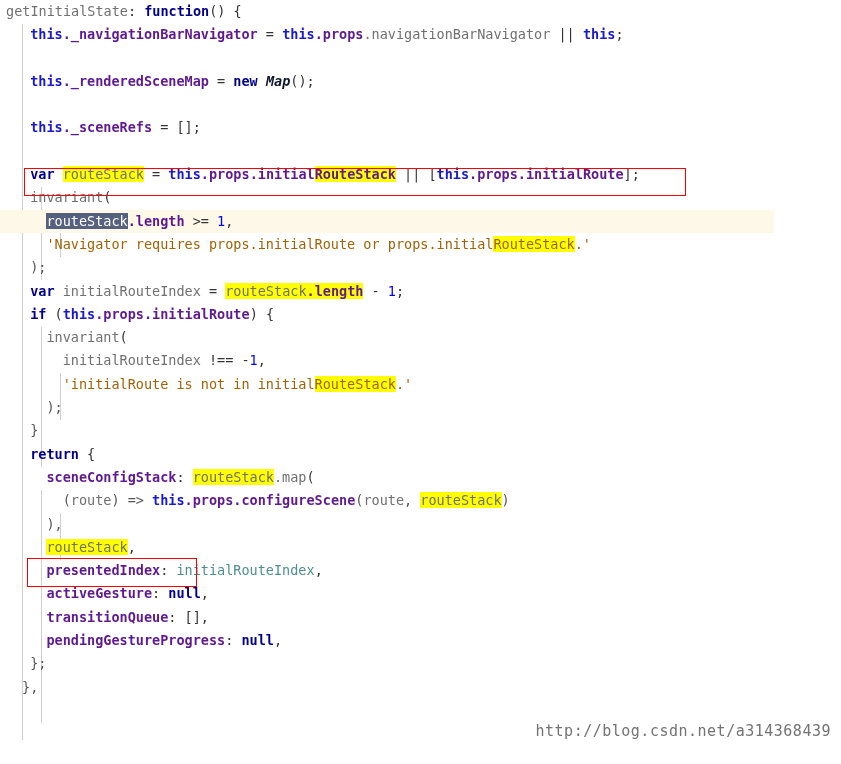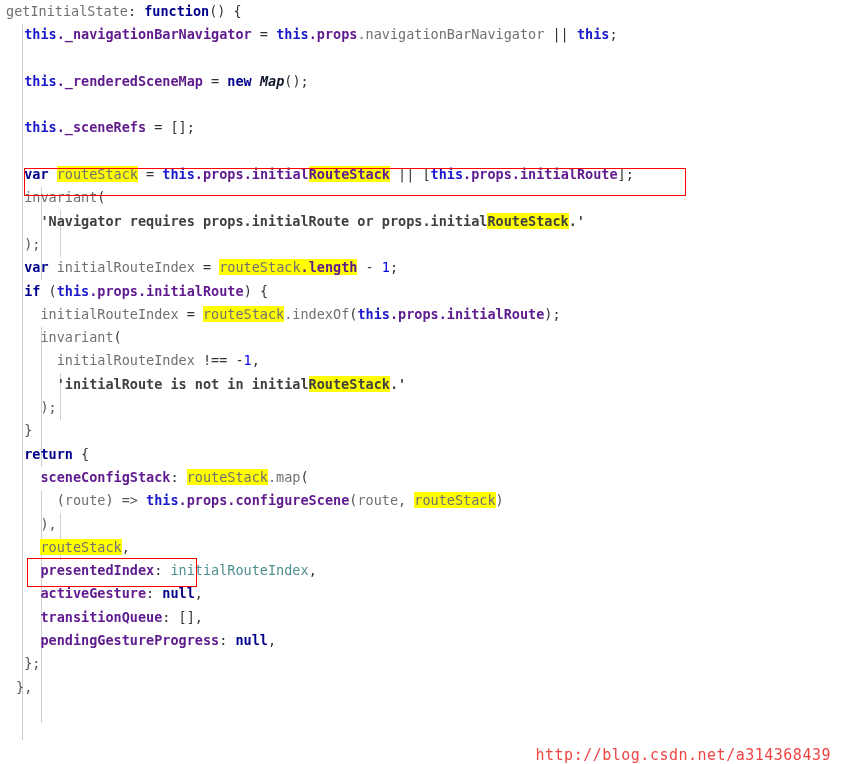--- a/index.html
+++ b/index.html
@@ -13,59 +13,59 @@
   #editor{
     position:absolute;left:0;top:0;width:774px;height:764px;
     font-size:13.5px;
     line-height:23.3px;
     letter-spacing:0px;
   }
   .line{
     position:relative;
     height:23.3px;
     white-space:pre;
-    padding-left:16px;
+    padding-left:22px;
     box-sizing:border-box;
   }
   .line.current{background:#fdf8e8;}
   
   .guide{
     position:absolute;
     top:0;bottom:0;
     width:1px;
     background:#cfcfcf;
     pointer-events:none;
   }
   
   .kw   {color:#00008B;font-weight:bold;}          
   .this {color:#1a1acc;font-weight:bold;}          
   .prop {color:#5f1a8f;font-weight:bold;}          
   .plain{color:#707070;}                           
   .gray {color:#555555;}
-  .str  {color:#404040;font-weight:bold;}          
+  .str  {color:#a16207;font-weight:normal;}          
   .num  {color:#0000ee;}                           
   .teal {color:#4f8f8f;}
   .op   {color:#333333;}
   .cls  {color:#0f172a;font-weight:bold;font-style:italic;}
   .ul   {}
   
   .hl{background:#ffff00;}
   
   .sel{background:#55617f;color:#ffffff;}
   
   .redbox{
     position:absolute;
     border:1.6px solid #ff0000;
     box-sizing:border-box;
     pointer-events:none;
   }
   #watermark{
     position:absolute;
-    right:10px;bottom:0;
-    color:#ef4444;
+    right:10px;bottom:24px;
+    color:#737373;
     font-size:15px;
     font-family:"DejaVu Sans Mono","Liberation Mono",monospace;
     letter-spacing:0.5px;
     white-space:pre;
   }
 </style>
 </head>
 <body>
 
 <div id="editor">
@@ -89,30 +89,30 @@
   <div class="line"></div>
 
   <div class="line"><span class="op"> </span><span class="this">this</span><span class="prop">._sceneRefs</span><span class="op"> = [];</span></div>
 
   <div class="line"></div>
 
   <div class="line"><span class="op"> </span><span class="kw">var</span><span class="op"> </span><span class="plain hl">routeStack</span><span class="op"> = </span><span class="this">this</span><span class="prop">.props.initial</span><span class="prop hl">RouteStack</span><span class="op"> || [</span><span class="this">this</span><span class="prop">.props.initialRoute</span><span class="op">];</span></div>
 
   <div class="line"><span class="op"> </span><span class="plain">invariant</span><span class="op">(</span></div>
 
+  <div class="line current"><span class="op">   </span><span class="sel">routeStack</span><span class="prop">.length</span><span class="op"> &gt;= </span><span class="num">1</span><span class="op">,</span></div>
 
   <div class="line"><span class="op">   </span><span class="str">'Navigator requires props.initialRoute or props.initial</span><span class="str hl">RouteStack</span><span class="str">.'</span></div>
 
   <div class="line"><span class="op"> </span><span class="gray">);</span></div>
 
   <div class="line"><span class="op"> </span><span class="kw">var</span><span class="op"> </span><span class="plain">initialRouteIndex</span><span class="op"> = </span><span class="plain hl">routeStack</span><span class="prop hl">.length</span><span class="op"> - </span><span class="num">1</span><span class="op">;</span></div>
 
   <div class="line"><span class="op"> </span><span class="kw">if</span><span class="op"> (</span><span class="this">this</span><span class="prop">.props.initialRoute</span><span class="op">) {</span></div>
 
-  <div class="line"><span class="op">   </span><span class="plain">initialRouteIndex</span><span class="op"> = </span><span class="plain hl">routeStack</span><span class="plain">.indexOf</span><span class="op">(</span><span class="this">this</span><span class="prop">.props.initialRoute</span><span class="op">);</span></div>
 
   <div class="line"><span class="op">   </span><span class="plain">invariant</span><span class="op">(</span></div>
 
   <div class="line"><span class="op">     </span><span class="plain">initialRouteIndex</span><span class="op"> !== -</span><span class="num">1</span><span class="op">,</span></div>
 
   <div class="line"><span class="op">     </span><span class="str">'initialRoute is not in initial</span><span class="str hl">RouteStack</span><span class="str">.'</span></div>
 
   <div class="line"><span class="op">   </span><span class="gray">);</span></div>
 
   <div class="line"><span class="op"> </span><span class="gray">}</span></div>

